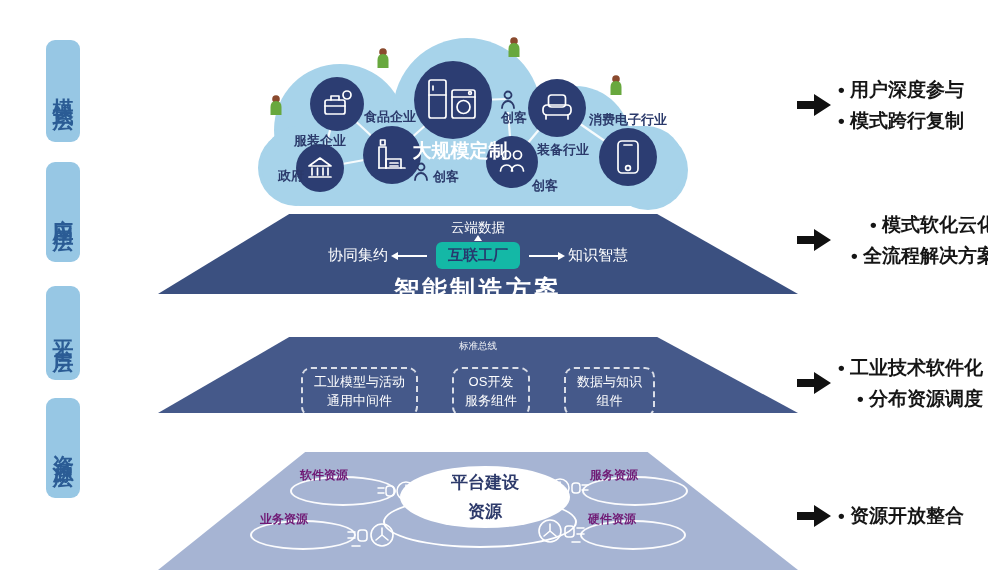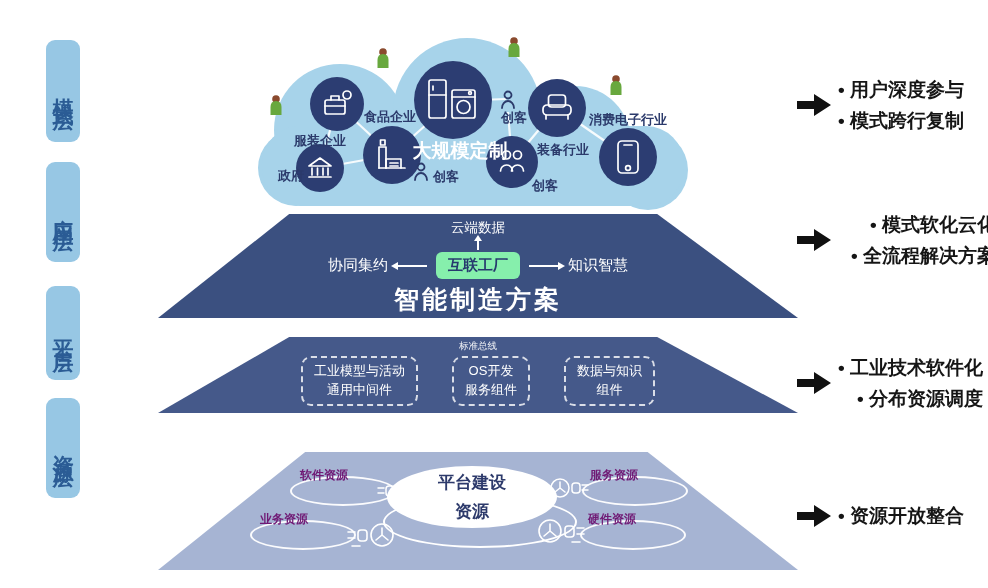--- a/index.html
+++ b/index.html
@@ -15,52 +15,52 @@
   #pill-application{top:162px;height:100px;}
   #pill-platform{top:286px;height:94px;}
   #pill-resource{top:398px;height:100px;}
 
   
   #cloud-svg{position:absolute;left:0;top:0;}
   .cloud-label{fill:#2b3a6b;font-weight:bold;font-size:13px;text-anchor:middle;}
 
   
   .trap{position:absolute;left:158px;width:640px;}
-  #trap-app{top:214px;height:104px;background:#3b5080;
+  #trap-app{top:214px;height:80px;background:#3b5080;
             clip-path:polygon(20.5% 0,78% 0,100% 100%,0 100%);}
   #trap-platform{top:337px;height:76px;background:#45598a;
             clip-path:polygon(20.5% 0,78% 0,100% 100%,0 100%);}
   #trap-resource{top:452px;height:118px;background:#a6b4d3;
             clip-path:polygon(23% 0,76.5% 0,100% 100%,0 100%);}
   .inner{height:100%;display:flex;flex-direction:column;align-items:center;color:#fff;}
 
   .cloud-data{font-size:13.5px;margin-top:5px;}
   .varrow{width:2px;height:10px;background:#fff;position:relative;margin:3px 0 1px 0;}
   .varrow::before{content:"";position:absolute;left:-3px;top:-5px;
         border-left:4px solid transparent;border-right:4px solid transparent;border-bottom:6px solid #fff;}
   .mid-row{display:flex;align-items:center;gap:9px;margin-top:1px;font-size:15px;}
   .harrow{width:30px;height:2px;background:#fff;position:relative;}
   .harrow.left::before{content:"";position:absolute;left:-6px;top:-3px;
         border-top:4px solid transparent;border-bottom:4px solid transparent;border-right:7px solid #fff;}
   .harrow.right::after{content:"";position:absolute;right:-6px;top:-3px;
         border-top:4px solid transparent;border-bottom:4px solid transparent;border-left:7px solid #fff;}
-  .hub-box{background:#86efac;color:#273a6e;font-weight:bold;font-size:15px;
+  .hub-box{background:#14b8a6;color:#273a6e;font-weight:bold;font-size:15px;
         padding:4px 12px;border-radius:6px;}
   .l2-title{font-size:25px;font-weight:bold;letter-spacing:3px;margin-top:4px;}
 
   .bus-label{font-size:9.5px;margin-top:3px;opacity:.95;}
-  .pboxes{display:flex;gap:34px;margin-top:3px;}
+  .pboxes{display:flex;gap:34px;margin-top:14px;}
   .pbox{border:2px dashed rgba(255,255,255,.8);border-radius:10px;padding:4px 11px;
         font-size:13px;text-align:center;line-height:1.45;}
   .l3-title{font-size:27px;font-weight:bold;letter-spacing:3px;margin-top:4px;}
 
   
   .disc-base{position:absolute;left:225px;top:44px;width:190px;height:48px;
         border:2px solid #fff;border-radius:50%;}
-  .disc{position:absolute;left:229px;top:14px;width:170px;height:62px;background:#fff;
+  .disc{position:absolute;left:242px;top:14px;width:170px;height:62px;background:#fff;
         border-radius:50%;display:flex;flex-direction:column;align-items:center;justify-content:center;
         color:#2d3a6b;font-weight:bold;font-size:17px;line-height:1.25;gap:8px;}
   .rlabel{position:absolute;color:#701a75;font-weight:bold;font-size:12px;text-align:center;}
   .rellipse{position:absolute;border:2px solid rgba(255,255,255,.95);border-radius:50%;
         width:102px;height:26px;}
   .fanplug{position:absolute;}
 
   
   .ann{position:absolute;left:796px;display:flex;align-items:center;gap:6px;text-align:right;}
   .ann-lines{color:#151515;font-weight:bold;font-size:19px;line-height:31px;white-space:nowrap;}

